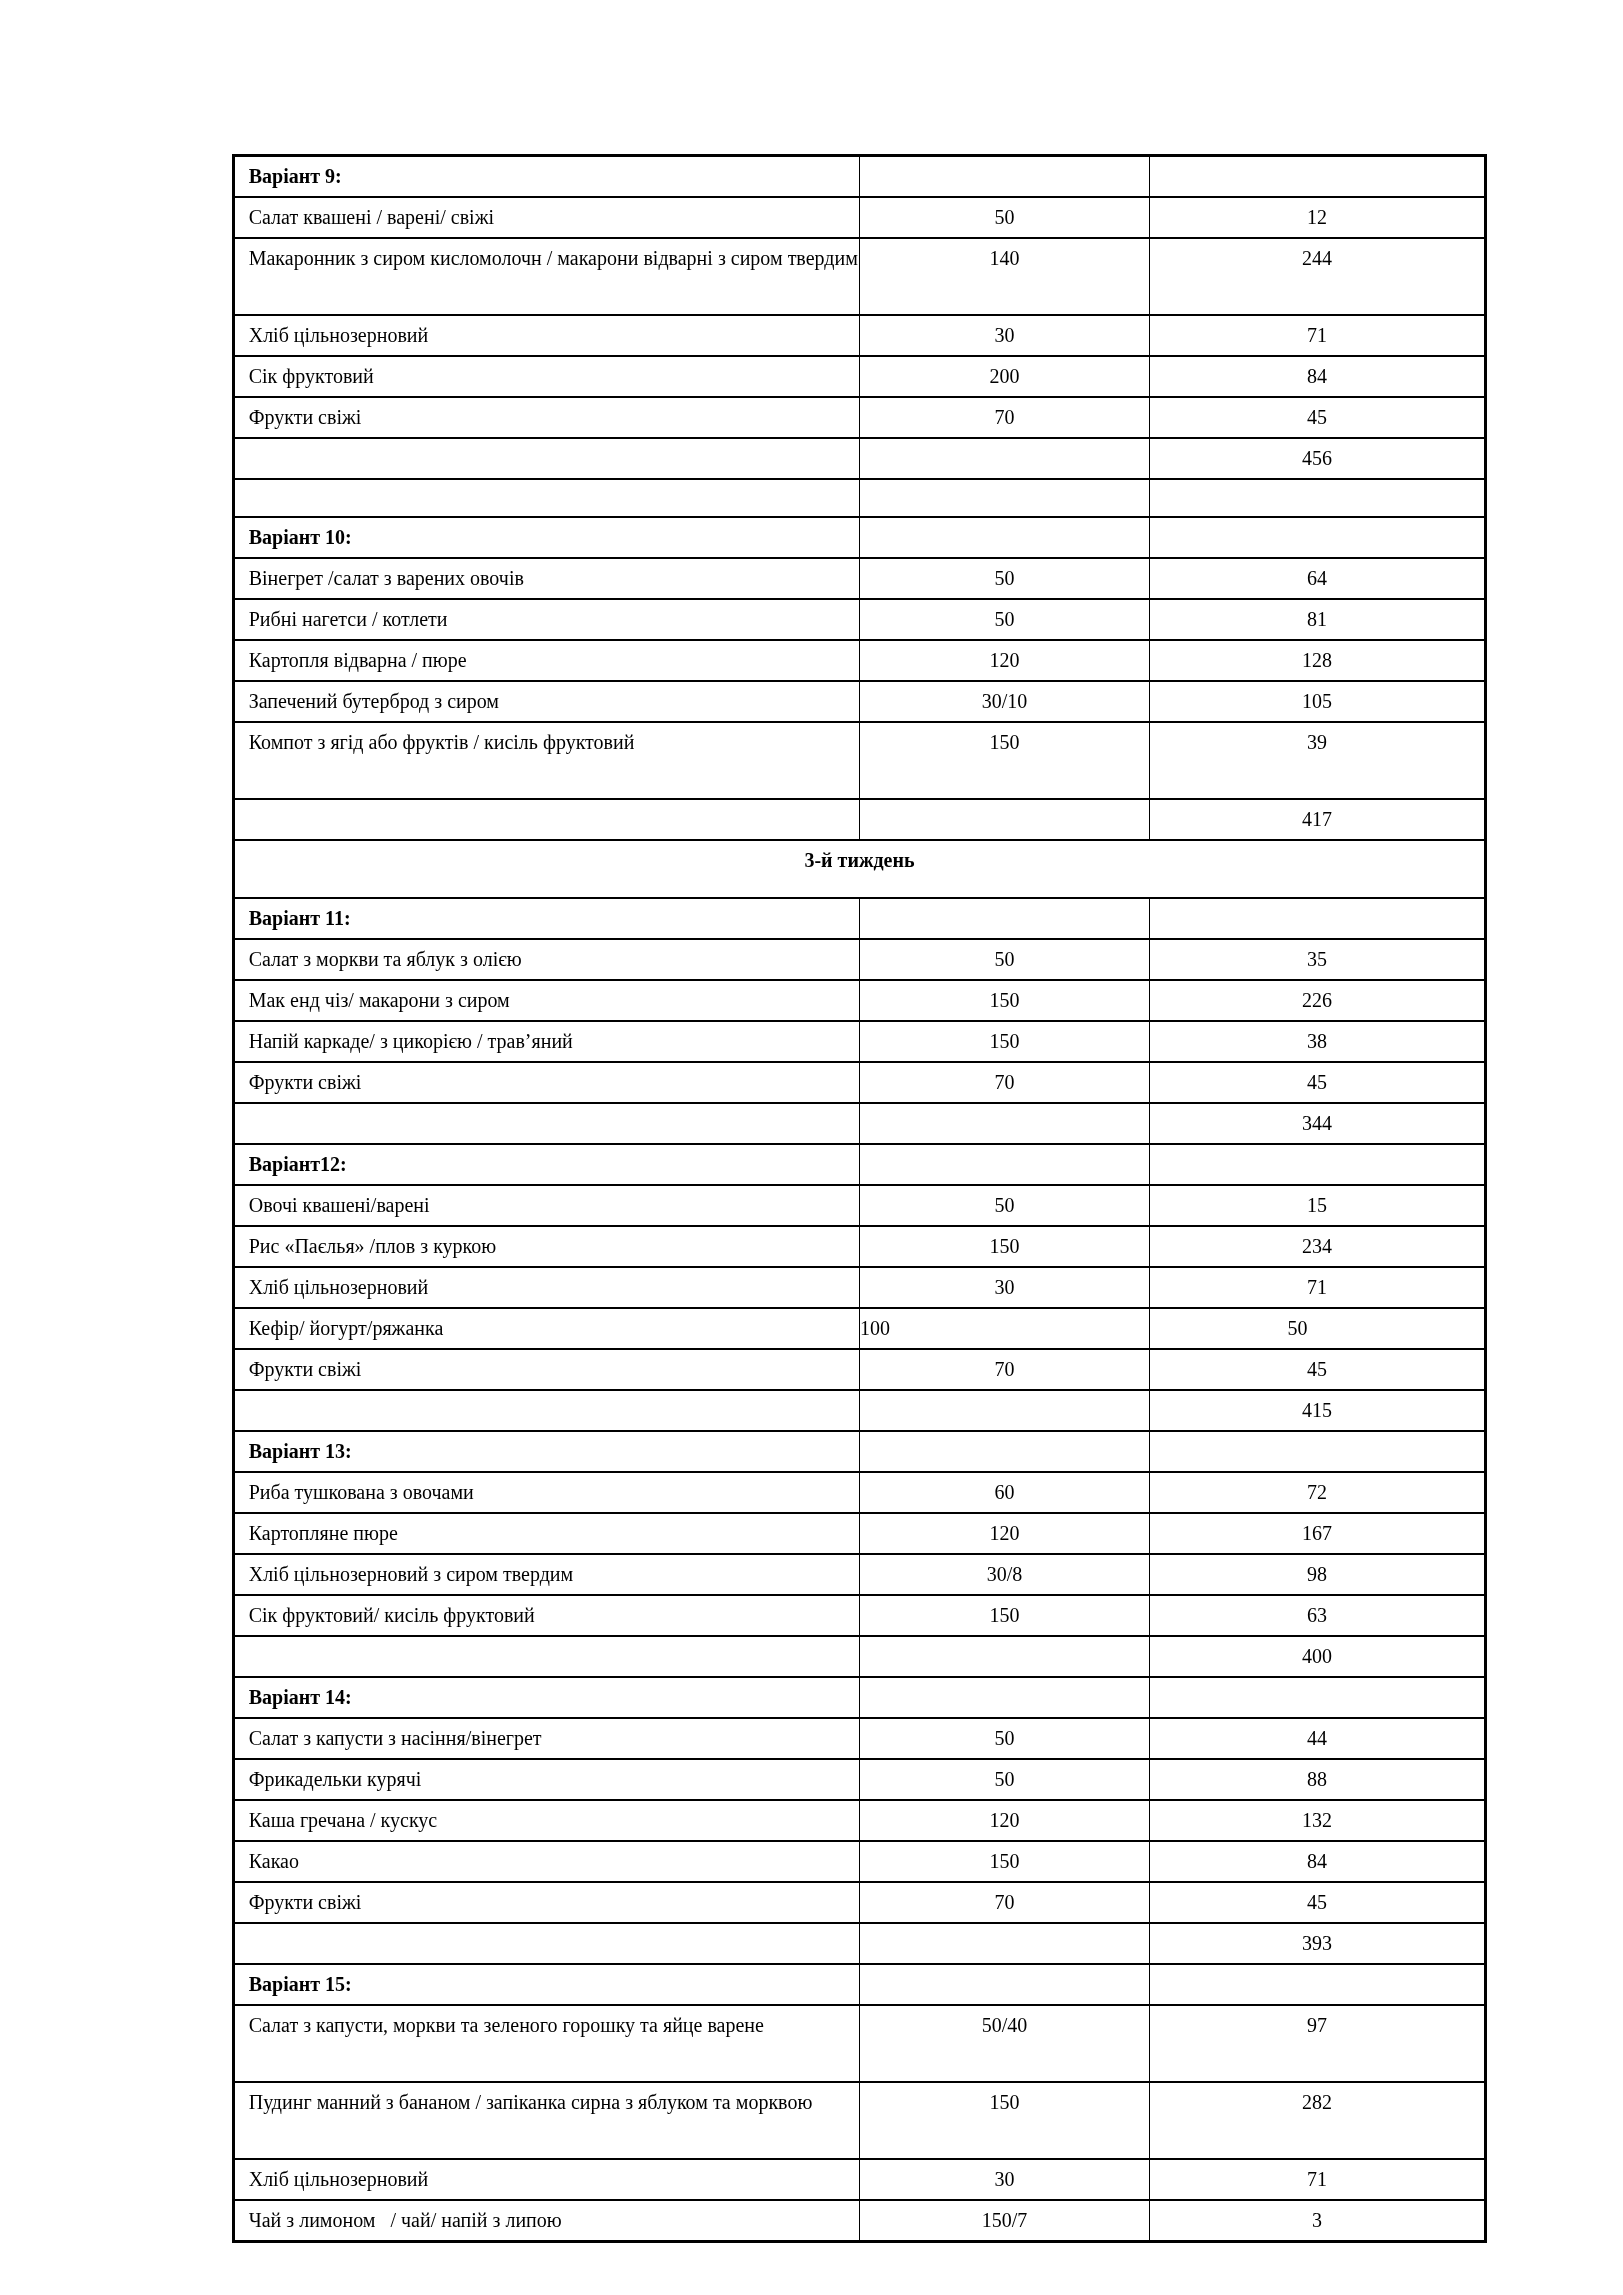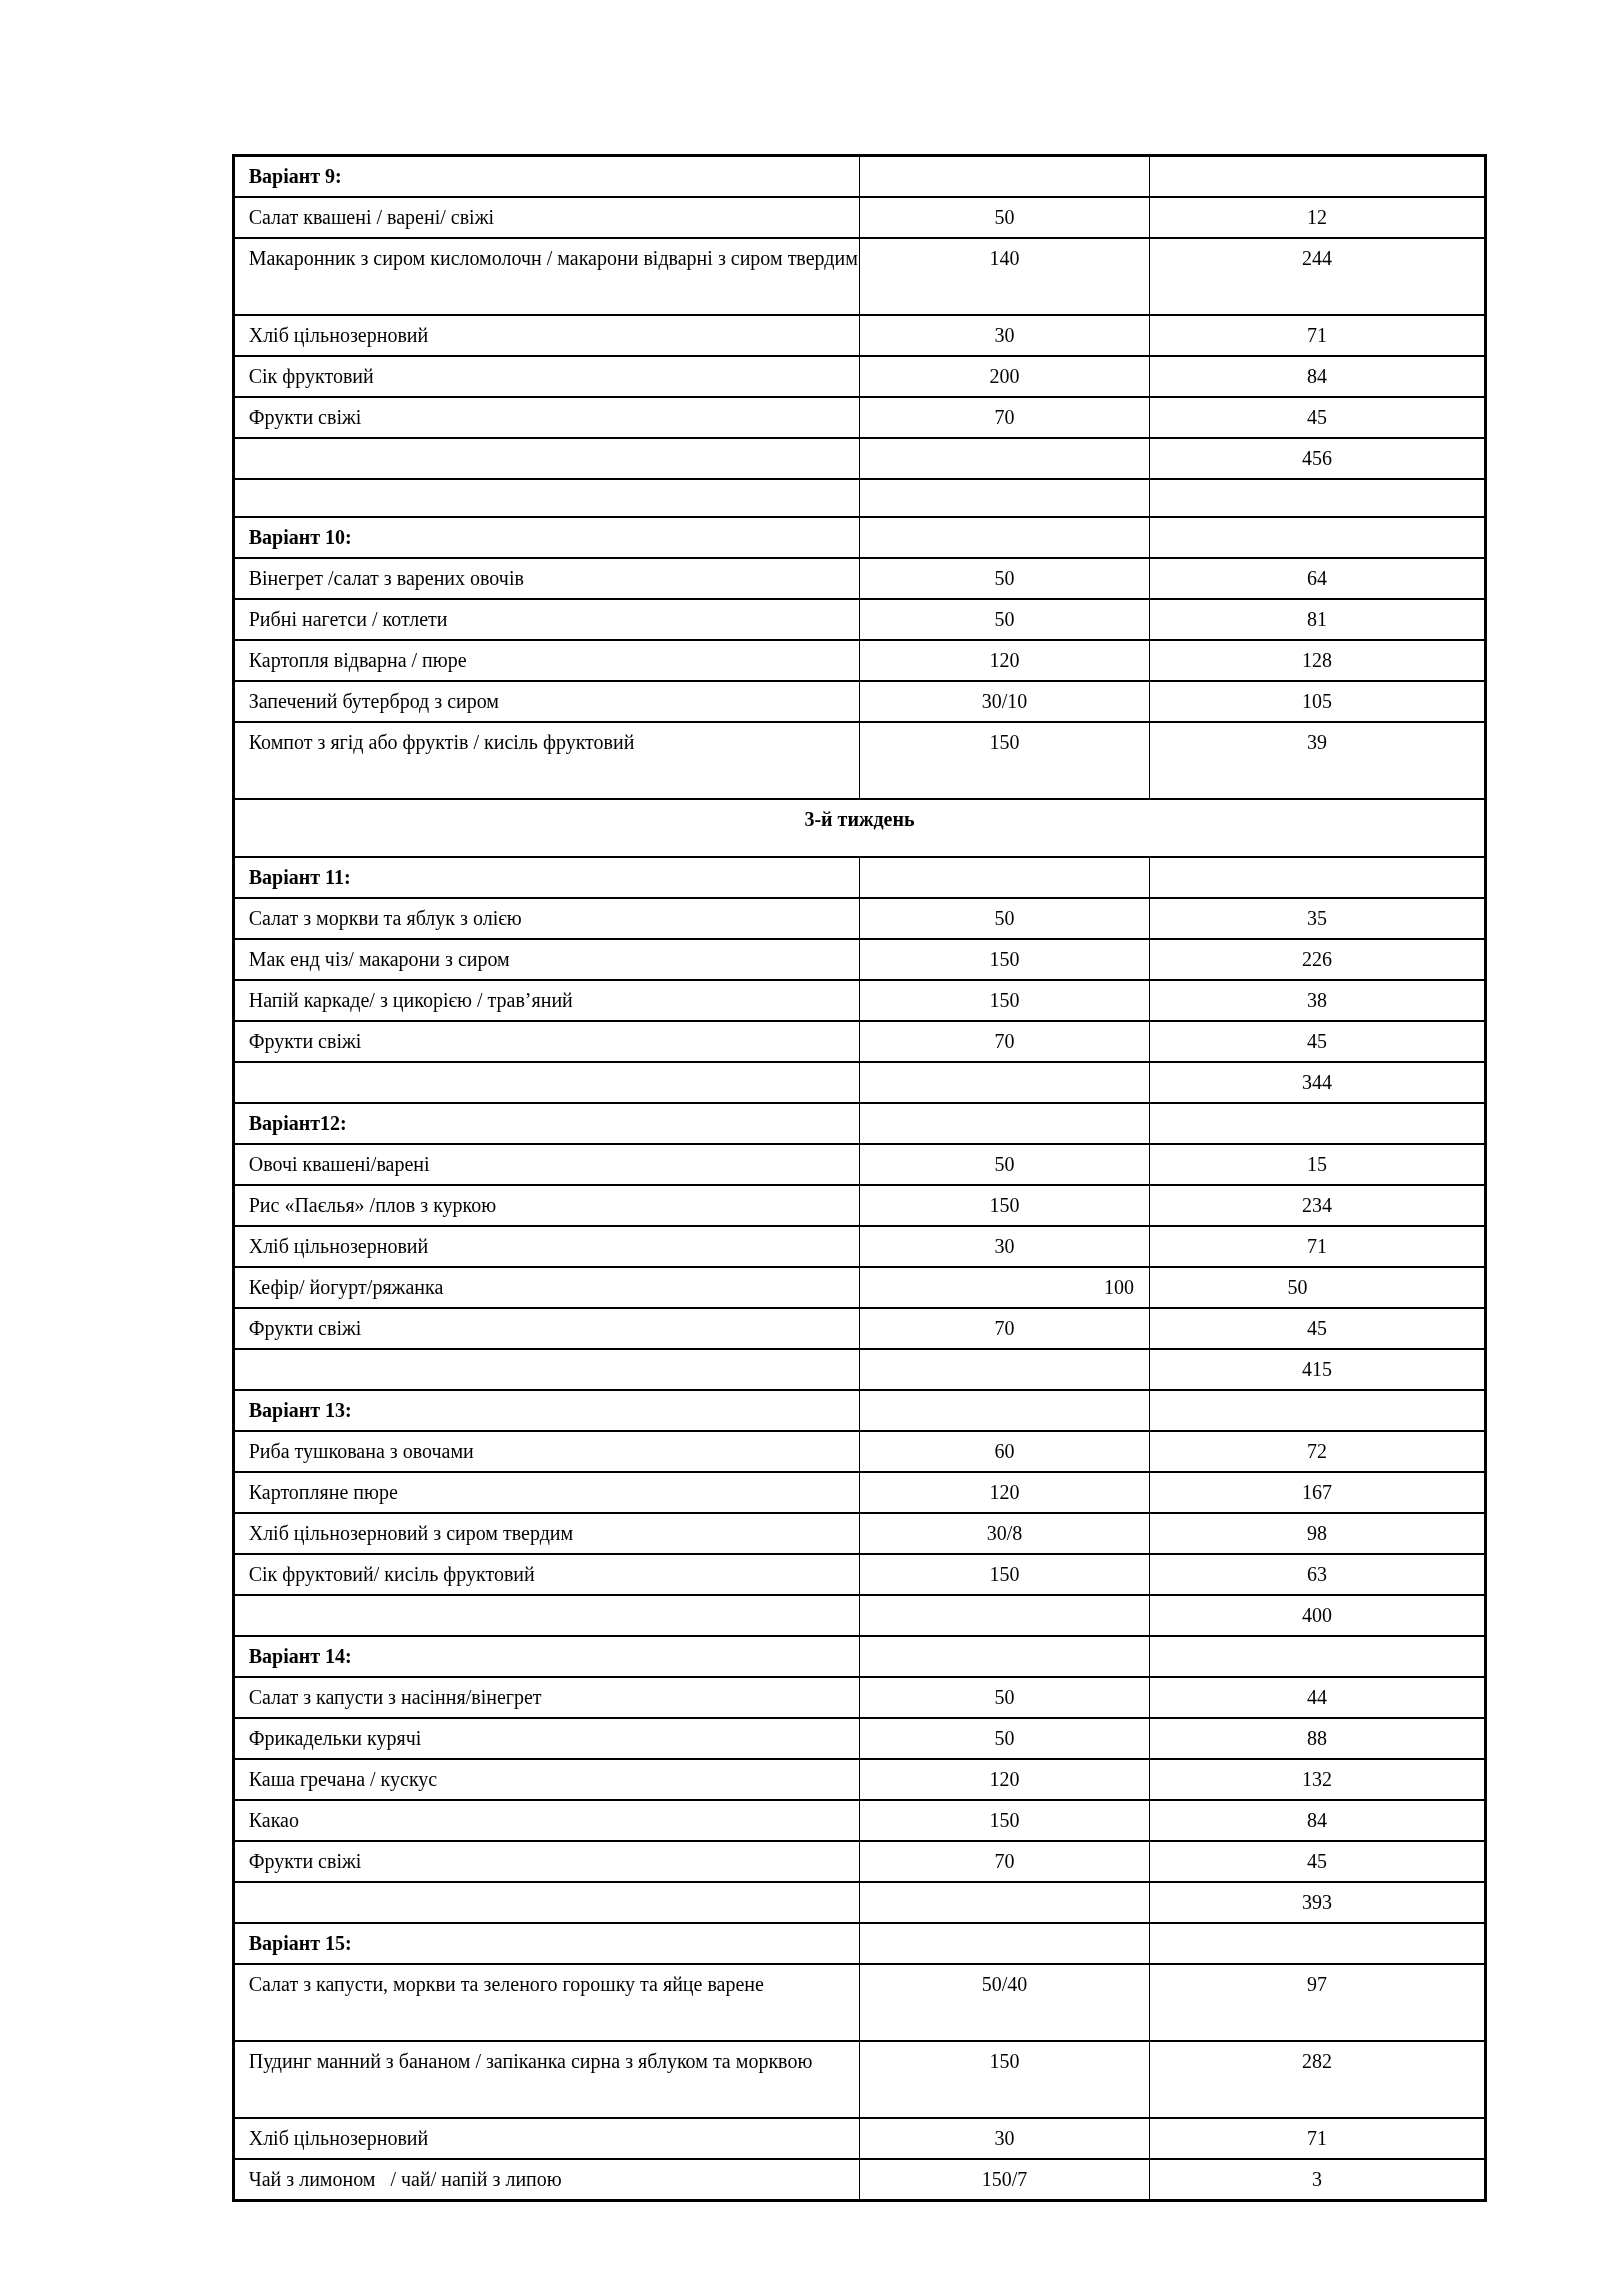--- a/index.html
+++ b/index.html
@@ -47,21 +47,21 @@
   }
   table.menu tr:first-child td { border-top: 3.3px solid #000; }
   table.menu tr:last-child td { border-bottom: 3.3px solid #000; }
   table.menu td:first-child { border-left: 3.3px solid #000; }
   table.menu td:last-child { border-right: 3.3px solid #000; }
   table.menu td.num {
     text-align: center;
     padding: 0;
   }
   table.menu td.num.shift-left { text-align: center; padding-right: 39px; }
-  table.menu td.num.shift-left-2 { text-align: right; padding-right: 15px; }
+  table.menu td.num.shift-left-2 { text-align: left; padding-right: 15px; }
   table.menu tr.double td { height: 75px; }
   table.menu tr.week td {
     height: 56px;
     text-align: center;
     font-weight: bold;
     padding: 0;
     line-height: 39px;
     margin-top: 30px;
   }
   table.menu tr.variant td.name { font-weight: bold; }
@@ -143,20 +143,25 @@
       <tr>
         <td>Запечений бутерброд з сиром</td>
         <td class="num">30/10</td>
         <td class="num">105</td>
       </tr>
       <tr class="double">
         <td>Компот з ягід або фруктів / кисіль фруктовий</td>
         <td class="num">150</td>
         <td class="num">39</td>
       </tr>
+      <tr class="total">
+        <td></td>
+        <td class="num"></td>
+        <td class="num kcal">417</td>
+      </tr>
 
       <tr class="week">
         <td colspan="3">3-й тиждень</td>
       </tr>
 
       <tr class="variant">
         <td class="name">Варіант 11:</td>
         <td class="num"></td>
         <td class="num"></td>
       </tr>

